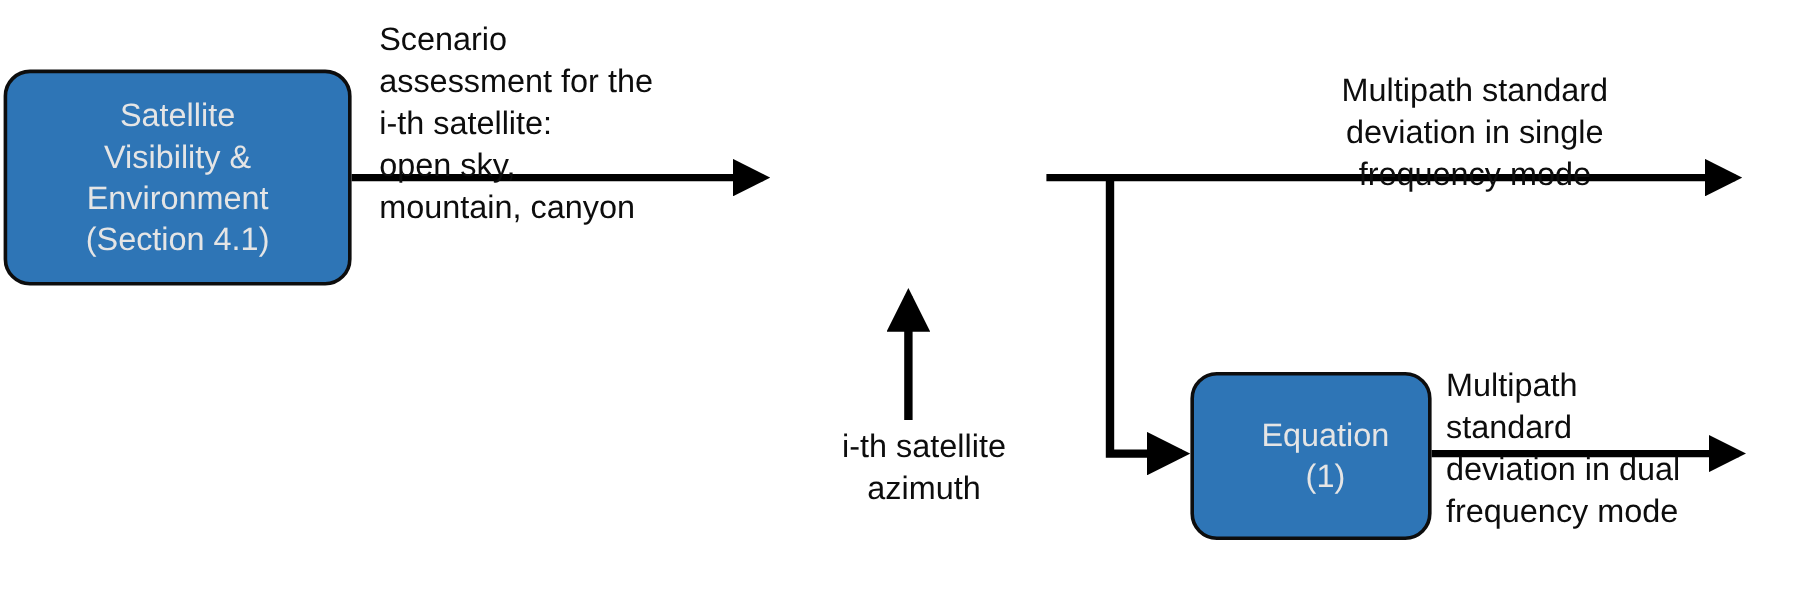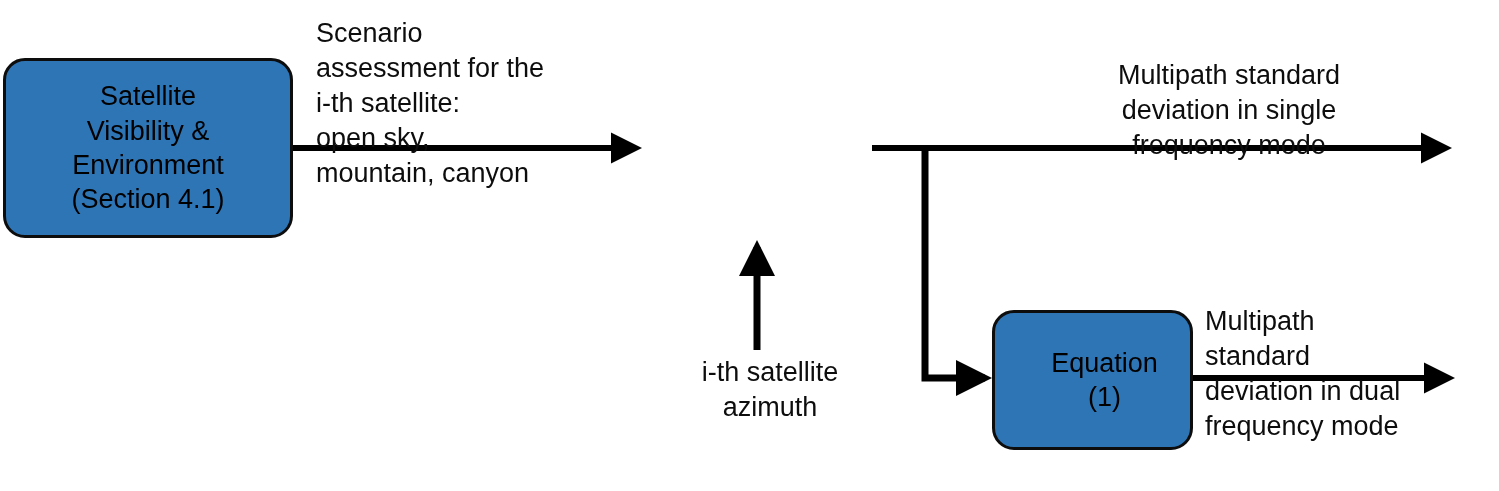--- a/index.html
+++ b/index.html
@@ -22,21 +22,21 @@
   .node {
     position: absolute;
     box-sizing: border-box;
     background: #2E75B6;
     border: 3px solid #0d0d0d;
     border-radius: 22px;
     display: flex;
     align-items: center;
     justify-content: center;
     text-align: center;
-    color: #000000;
+    color: #e5e5e5;
     line-height: 1.27;
     white-space: pre-line;
     z-index: 3;
   }
   #node-visibility {
     left: 3px;
     top: 58px;
     width: 290px;
     height: 180px;
     font-size: 27px;

